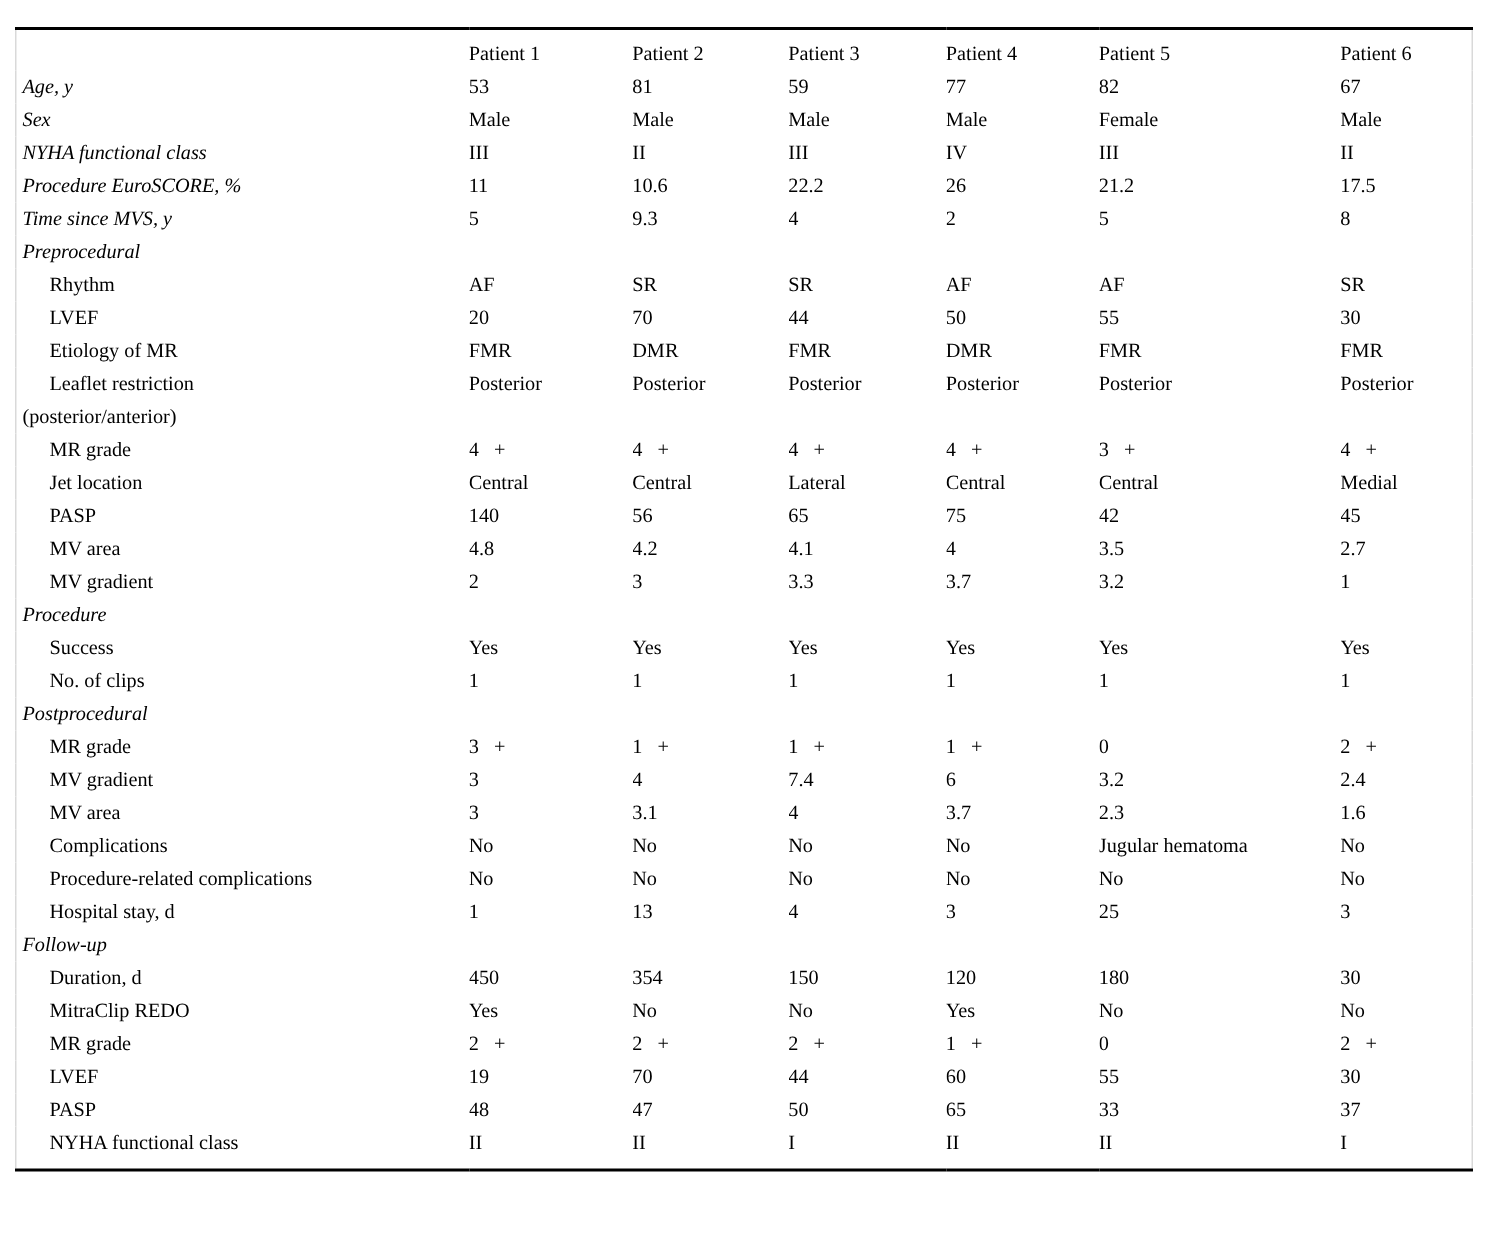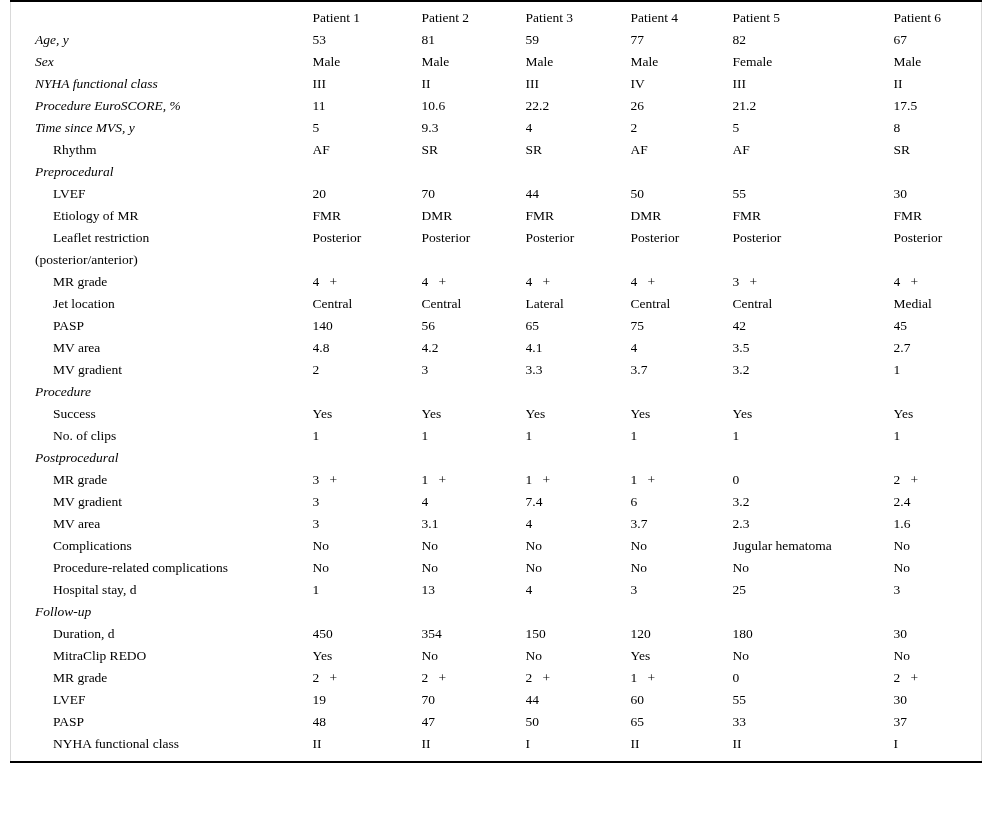--- a/index.html
+++ b/index.html
@@ -12,21 +12,21 @@
   .page {
     position: relative;
     width: 992px;
     height: 825px;
     background: #ffffff;
     overflow: hidden;
   }
   table.patients-table {
     position: absolute;
     left: 10px;
-    top: 0;
+    top: 18px;
     width: 971px;
     border-collapse: collapse;
     table-layout: fixed;
     border-top: 2px solid #000000;
     border-bottom: 2px solid #000000;
     border-left: 1px solid #d9d9d9;
     border-right: 1px solid #d9d9d9;
     border-radius: 27px;
   }
   th, td {
@@ -39,21 +39,21 @@
     white-space: pre-wrap;
     overflow: hidden;
   }
   thead th {
     padding-top: 5px;
   }
   thead th.label-col {
     padding-left: 12px;
   }
   td.label {
-    padding-left: 24px;
+    padding-left: 4px;
   }
   td.label.top, td.label.section {
     font-style: italic;
   }
   td.label.sub {
     font-style: normal;
     text-indent: 18px;
   }
   tbody tr:last-child td {
     padding-bottom: 6px;
@@ -124,38 +124,38 @@
         <tr>
           <td class="label top">Time since MVS, y</td>
           <td class="value">5</td>
           <td class="value">9.3</td>
           <td class="value">4</td>
           <td class="value">2</td>
           <td class="value">5</td>
           <td class="value">8</td>
         </tr>
         <tr>
+          <td class="label section">Preprocedural</td>
+          <td class="value"></td>
+          <td class="value"></td>
+          <td class="value"></td>
+          <td class="value"></td>
+          <td class="value"></td>
+          <td class="value"></td>
+        </tr>
+        <tr>
           <td class="label sub">Rhythm</td>
           <td class="value">AF</td>
           <td class="value">SR</td>
           <td class="value">SR</td>
           <td class="value">AF</td>
           <td class="value">AF</td>
           <td class="value">SR</td>
         </tr>
         <tr>
-          <td class="label section">Preprocedural</td>
-          <td class="value"></td>
-          <td class="value"></td>
-          <td class="value"></td>
-          <td class="value"></td>
-          <td class="value"></td>
-          <td class="value"></td>
-        </tr>
-        <tr>
           <td class="label sub">LVEF</td>
           <td class="value">20</td>
           <td class="value">70</td>
           <td class="value">44</td>
           <td class="value">50</td>
           <td class="value">55</td>
           <td class="value">30</td>
         </tr>
         <tr>
           <td class="label sub">Etiology of MR</td>

